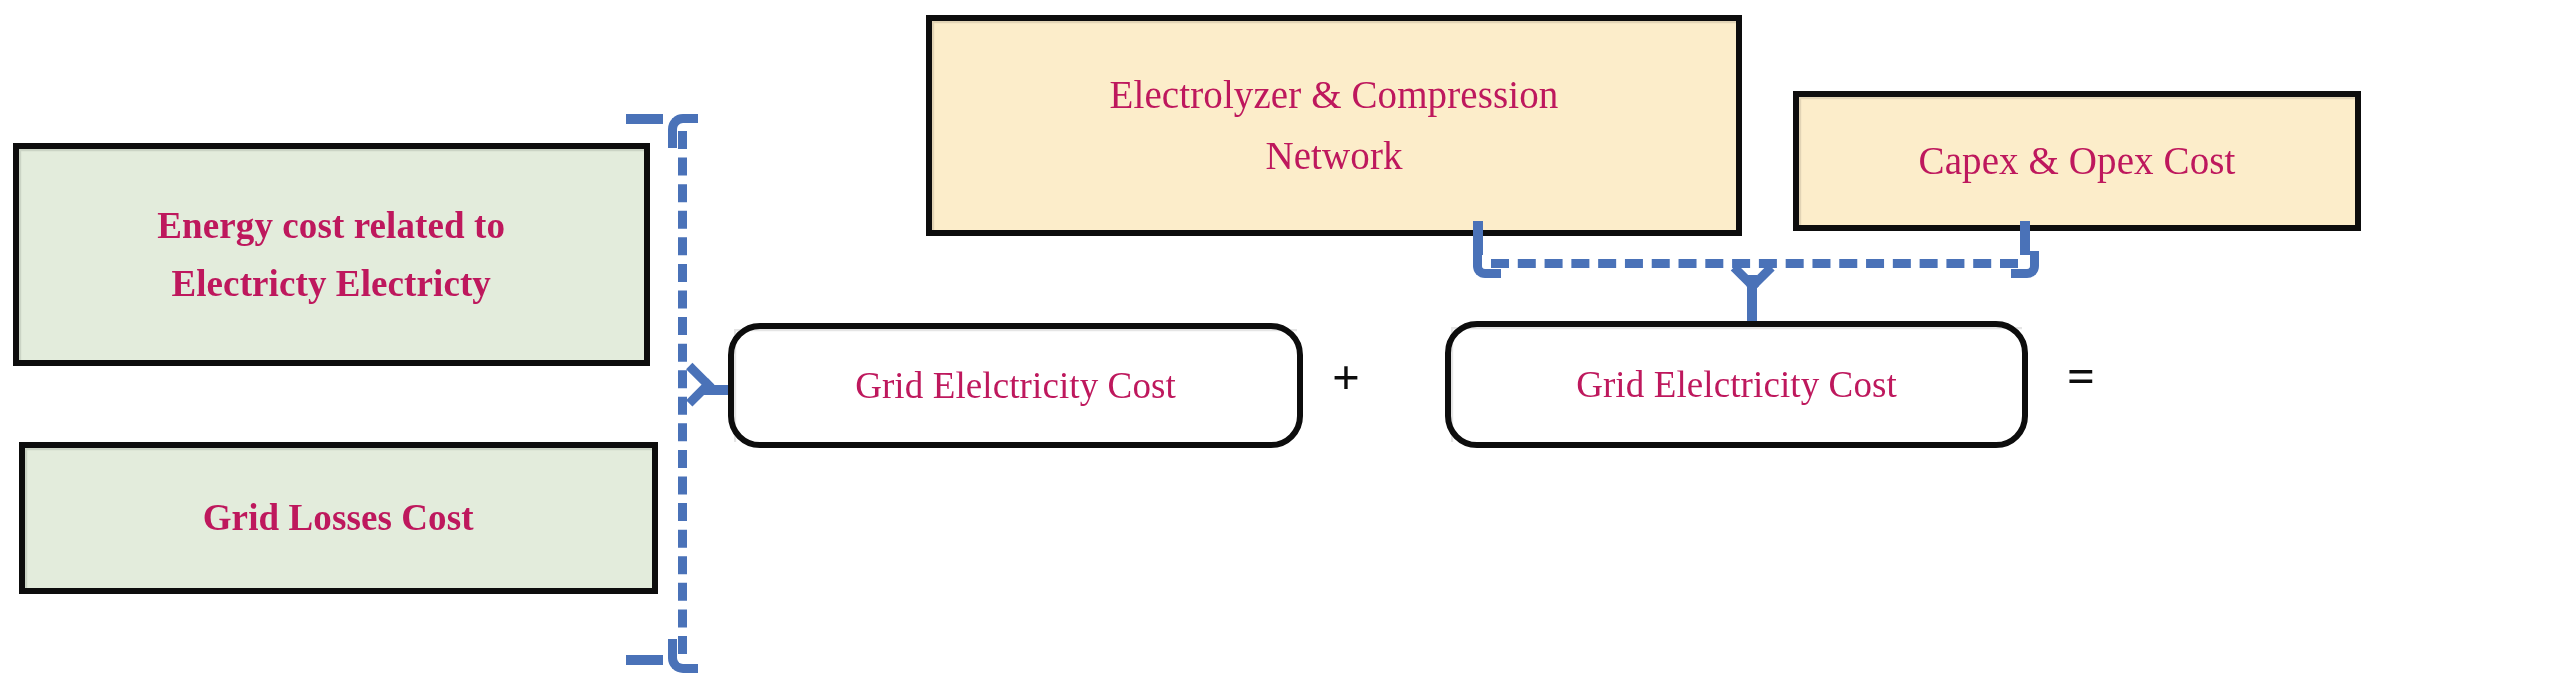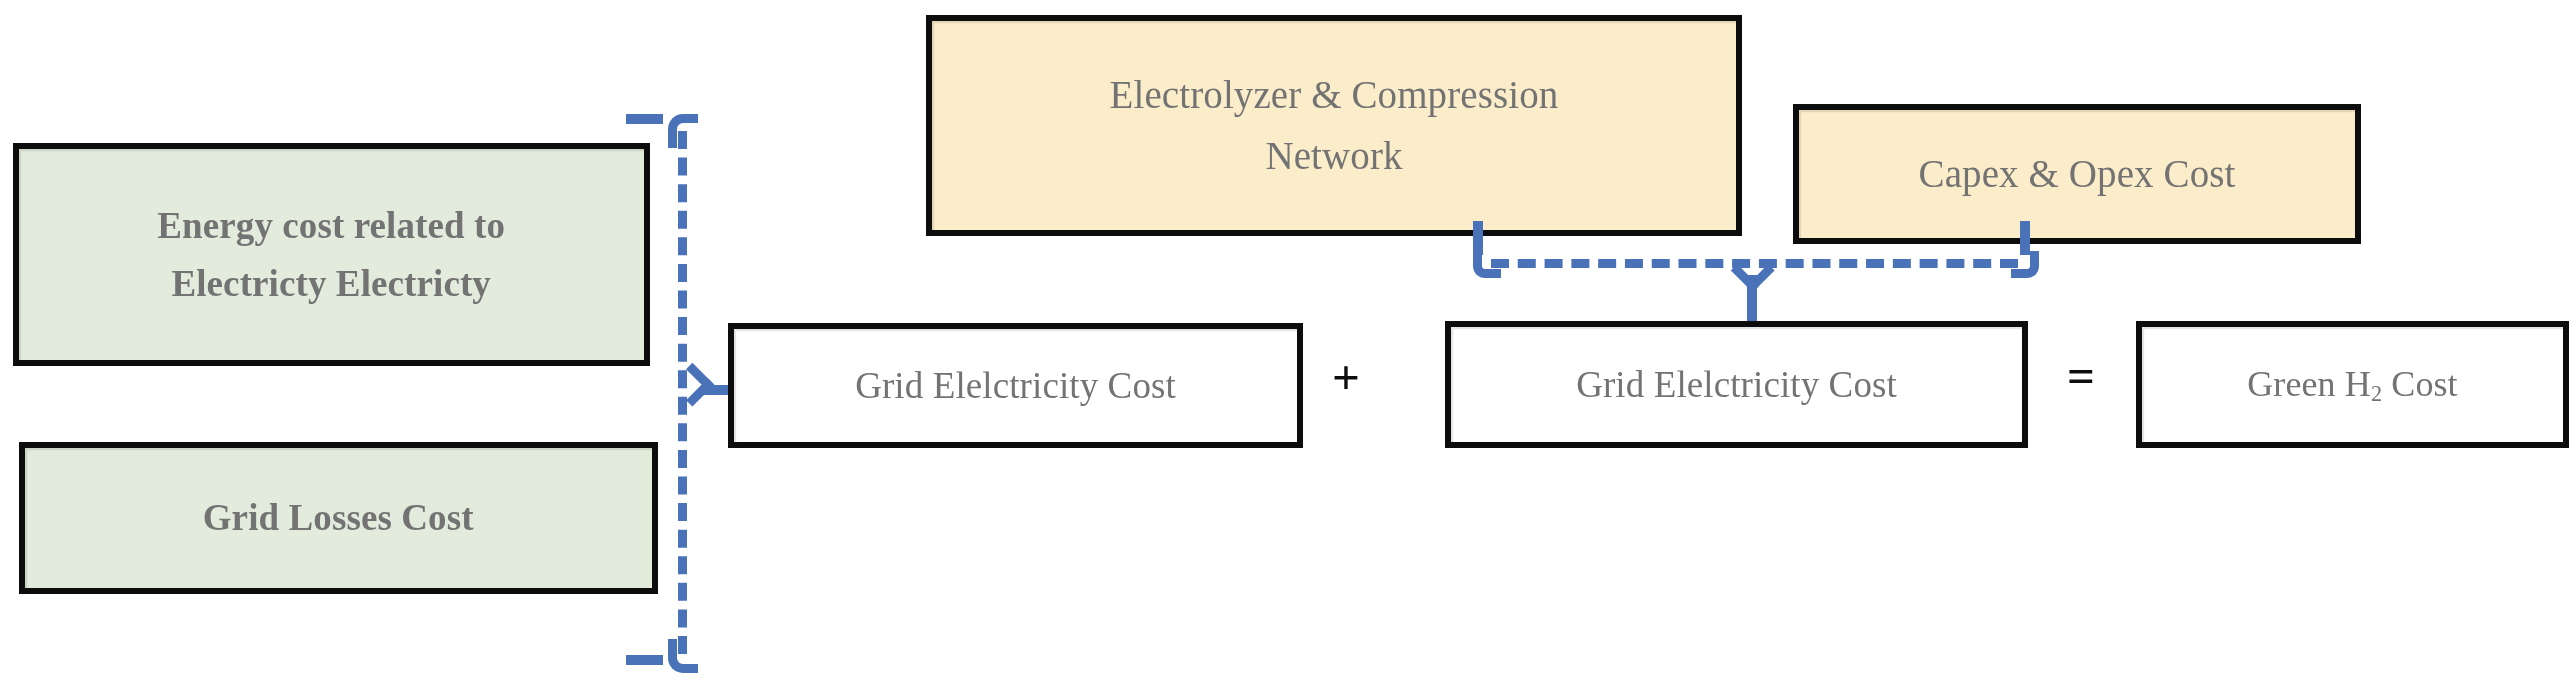--- a/index.html
+++ b/index.html
@@ -22,29 +22,29 @@
   
   .node {
     position: absolute;
     box-sizing: border-box;
     border: 6.7px solid #0d0d0d;
     display: flex;
     flex-direction: column;
     align-items: center;
     justify-content: center;
     text-align: center;
-    color: #737373;
+    color: #be185d;
     line-height: 1.55;
     letter-spacing: 0.1px;
   }
   .node .line { display: block; white-space: nowrap; }
 
   .node.green  { background: #e3ecdc; font-weight: bold; }
   .node.yellow { background: #fcedca; }
-  .node.white  { background: #ffffff; }
+  .node.white  { background: #ffffff; border-radius: 32px; }
 
   
   .node::after {
     content: "";
     position: absolute;
     left: 0; top: 0; right: 0; bottom: 0;
     pointer-events: none;
     box-shadow: inset 2.2px 2.2px 0 rgba(0,0,0,0.10);
   }
 
@@ -55,21 +55,21 @@
   }
   #box-grid-network-cost {
     left: 18.7px;  top: 442px;  width: 639px;  height: 152px;
     font-size: 37px;
   }
   #box-electrolyzer-losses {
     left: 926px; top: 15px;  width: 816px; height: 221px;
     font-size: 39px;
   }
   #box-capex-opex {
-    left: 1793px; top: 104px; width: 568px;  height: 140px;
+    left: 1793px; top: 91px; width: 568px;  height: 140px;
     font-size: 39px;
   }
   #box-grid-electricity-1 {
     left: 728px;  top: 323px; width: 575px;  height: 125px;
     font-size: 37px;
   }
   #box-grid-electricity-2 {
     left: 1445px; top: 321px; width: 583px;  height: 127px;
     font-size: 37px;
   }
@@ -227,18 +227,15 @@
   </div>
 
   <div class="operator" id="operator-plus">+</div>
 
   <div class="node white" id="box-grid-electricity-2">
     <span class="line">Grid Elelctricity Cost</span>
   </div>
 
   <div class="operator" id="operator-equals">=</div>
 
-  <div class="node white" id="box-green-h2-cost">
-    <span class="line"><span>Green H</span><sub>2</sub><span> Cost</span></span>
-  </div>
 
 </div>
 
 
 </body></html>

